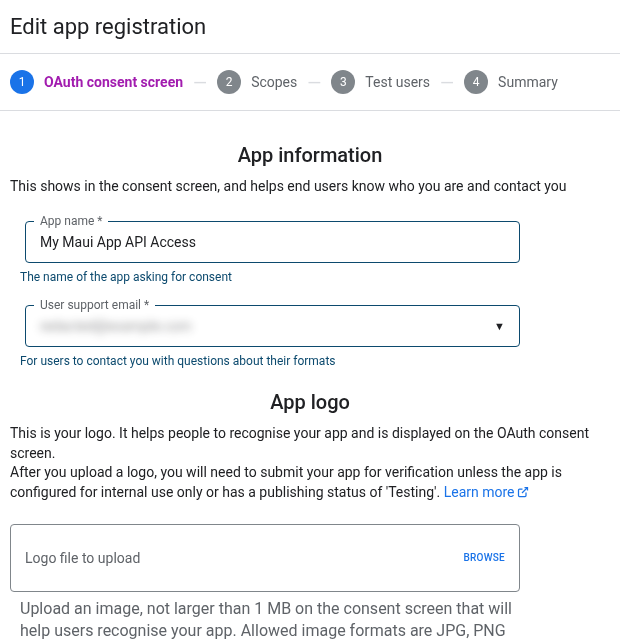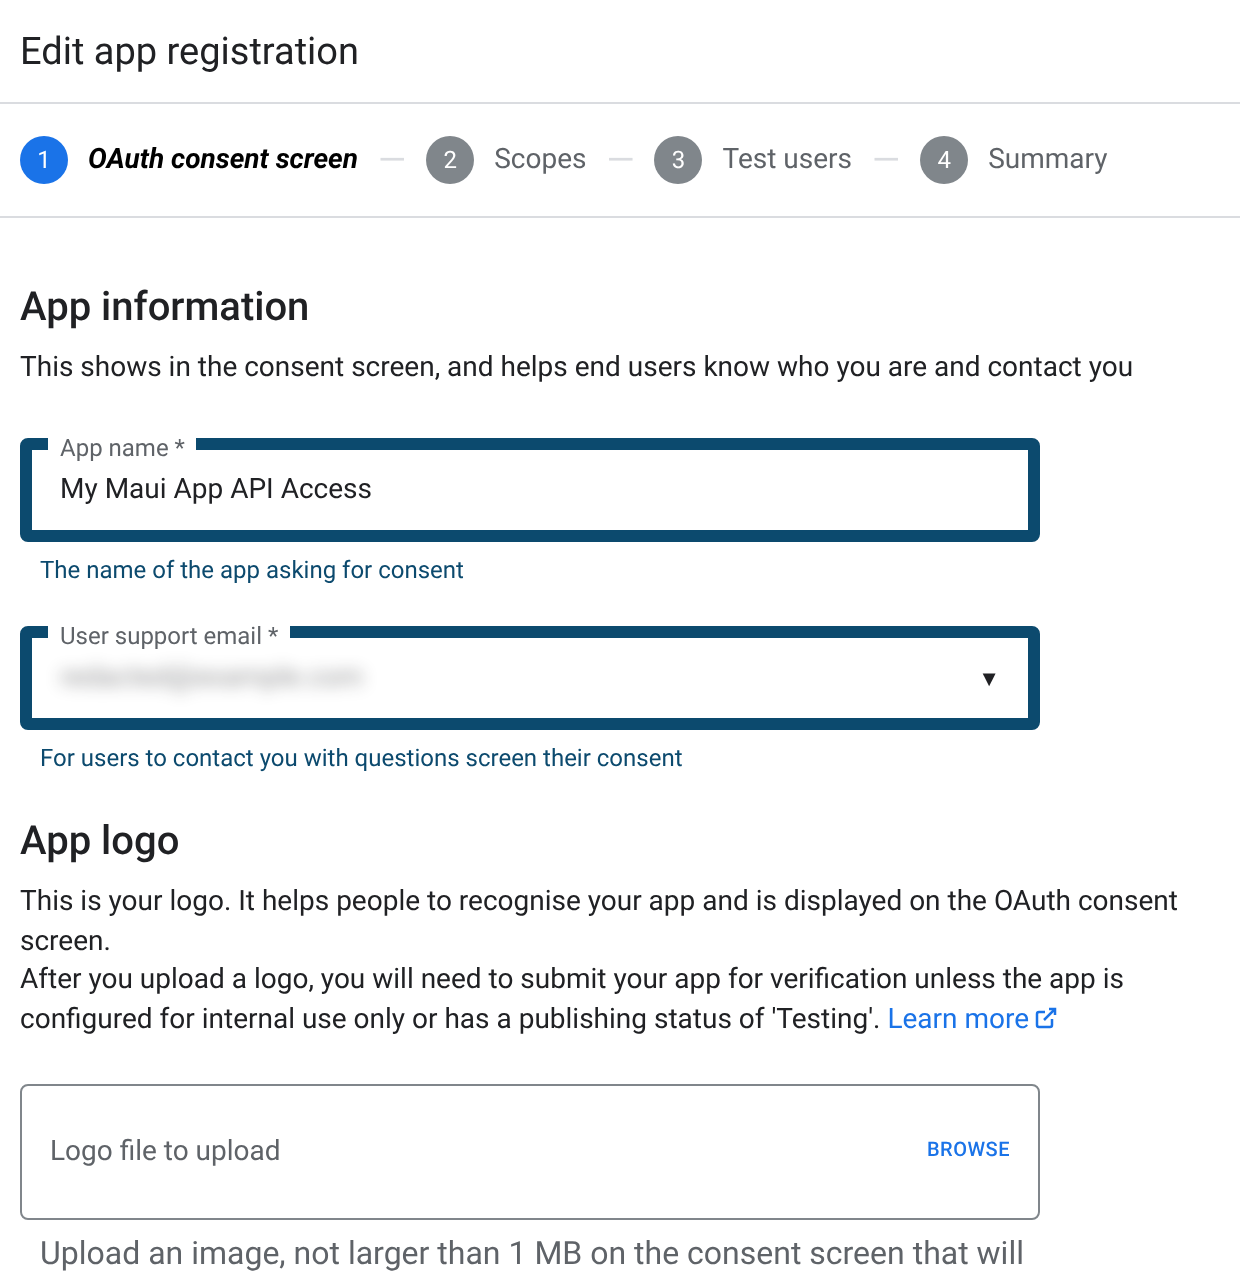--- a/index.html
+++ b/index.html
@@ -5,21 +5,21 @@
     * { box-sizing: border-box; margin: 0; padding: 0; }
     body {
       font-family: 'Google Sans', Roboto, Arial, sans-serif;
       color: #202124;
       background: #fff;
       width: 620px;
     }
     .page-header {
       padding: 14px 10px 14px 10px;
       border-bottom: 1px solid #dadce0;
-      font-size: 19px;
+      font-size: 22px;
       font-weight: 400;
     }
     .stepper {
       display: flex;
       align-items: center;
       padding: 16px 10px;
       border-bottom: 1px solid #dadce0;
       font-size: 14px;
       gap: 8px;
     }
@@ -40,53 +40,54 @@
       background: #80868b;
       flex-shrink: 0;
     }
     .step-circle.active {
       background: #1a73e8;
     }
     .step-label {
       color: #5f6368;
     }
     .step-label.active {
-      color: #000000;
+      color: #a21caf;
       font-weight: 700;
-      font-style: italic;
     }
     .step-divider {
       color: #dadce0;
       font-size: 18px;
       padding: 0 2px;
     }
     .content {
       padding: 32px 10px 10px 10px;
     }
     .section-title {
       font-size: 20px;
       font-weight: 500;
       margin-bottom: 10px;
+      text-align: center;
     }
     .section-desc {
       font-size: 14px;
       color: #202124;
       line-height: 1.4;
       margin-bottom: 24px;
     }
     .field-group {
       margin-bottom: 20px;
       max-width: 510px;
     }
     .text-field {
       position: relative;
-      border: 6px solid #0c4a6e;
+      border: 1px solid #0c4a6e;
       border-radius: 4px;
       padding: 0;
       background: #fff;
+      margin-left: 15px;
     }
     .field-label {
       position: absolute;
       top: -8px;
       left: 8px;
       background: #fff;
       padding: 0 6px;
       font-size: 12px;
       color: #5f6368;
     }
@@ -207,21 +208,21 @@
     </div>
     <div class="helper-text">The name of the app asking for consent</div>
   </div>
 
   <div class="field-group">
     <div class="text-field select-field">
       <span class="field-label">User support email *</span>
       <div class="blurred-value">redacted@example.com</div>
       <span class="dropdown-arrow">▼</span>
     </div>
-    <div class="helper-text">For users to contact you with questions screen their consent</div>
+    <div class="helper-text">For users to contact you with questions about their formats</div>
   </div>
 
   <div class="section2">
     <div class="section-title">App logo</div>
     <div class="section-desc" style="margin-bottom:0;">
       <span>This is your logo. It helps people to recognise your app and is displayed on the OAuth consent screen.</span><br>
       <span>After you upload a logo, you will need to submit your app for verification unless the app is configured for internal use only or has a publishing status of 'Testing'. </span><a href="#" class="link"><span>Learn more</span><span class="ext-icon"><svg width="12" height="12" viewBox="0 0 24 24" fill="none" stroke="#1a73e8" stroke-width="2.5">
               <path d="M18 13v6a2 2 0 0 1-2 2H5a2 2 0 0 1-2-2V8a2 2 0 0 1 2-2h6"></path>
               <polyline points="15 3 21 3 21 9"></polyline>
               <line x1="10" y1="14" x2="21" y2="3"></line>

